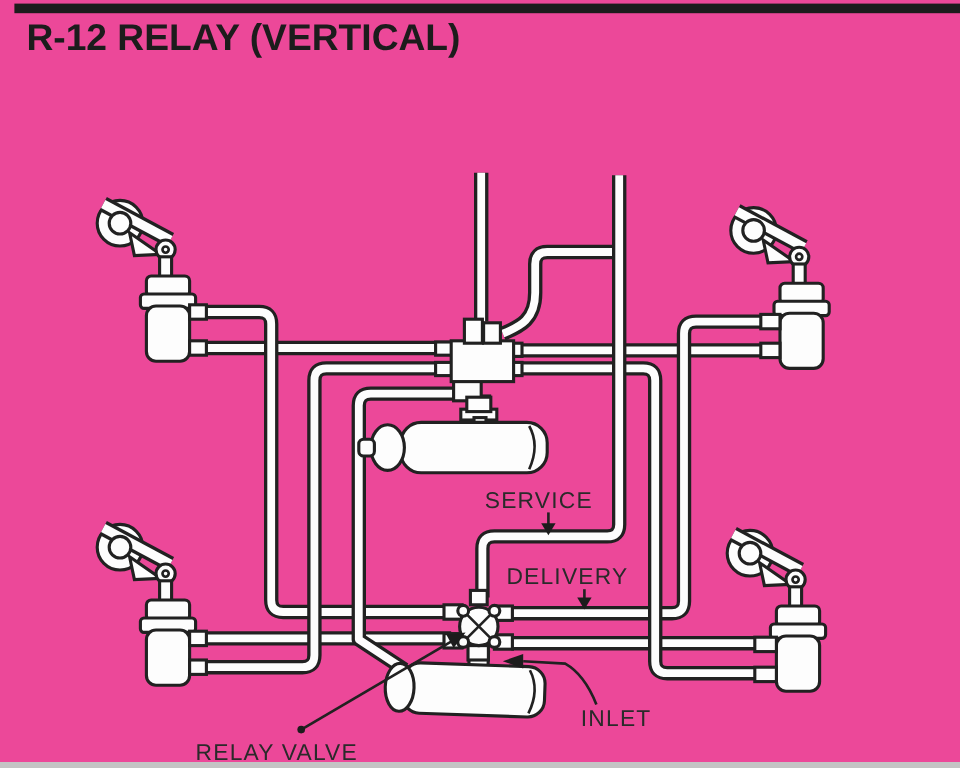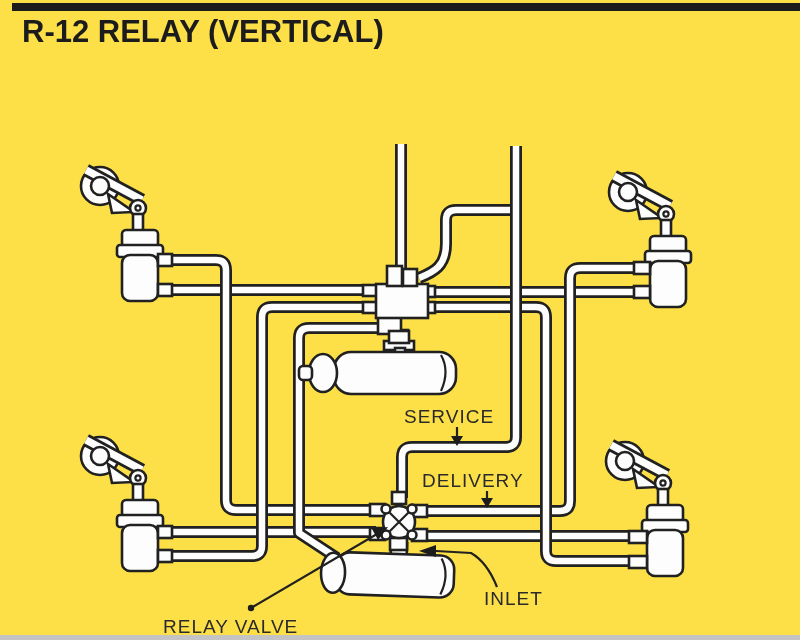--- a/index.html
+++ b/index.html
@@ -1,16 +1,16 @@
 <!DOCTYPE html>
 <html><head>
 <meta charset="utf-8">
 <style>
   html,body{margin:0;padding:0;background:#ffffff;}
-  .page{position:relative;width:800px;height:640px;background:#fde047;overflow:hidden;
+  .page{position:relative;width:800px;height:640px;background:#ec4899;overflow:hidden;
         font-family:"Liberation Sans", sans-serif;}
   svg text{font-family:"Liberation Sans", sans-serif;fill:#1c1c1c;}
   .title-text{font-weight:bold;font-size:31px;letter-spacing:0px;}
   .lbl{font-size:19px;letter-spacing:1px;fill:#2a2a2a;}
   .pipe-o{fill:none;stroke:#212121;stroke-width:12;stroke-linecap:butt;stroke-linejoin:round;}
   .pipe-i{fill:none;stroke:#fdfdfd;stroke-width:6.5;stroke-linecap:butt;stroke-linejoin:round;}
   .part{fill:#fdfdfd;stroke:#212121;stroke-width:2.6;}
   .thin{fill:none;stroke:#212121;stroke-width:2.2;}
   .solid{fill:#1c1c1c;stroke:none;}
 </style>

